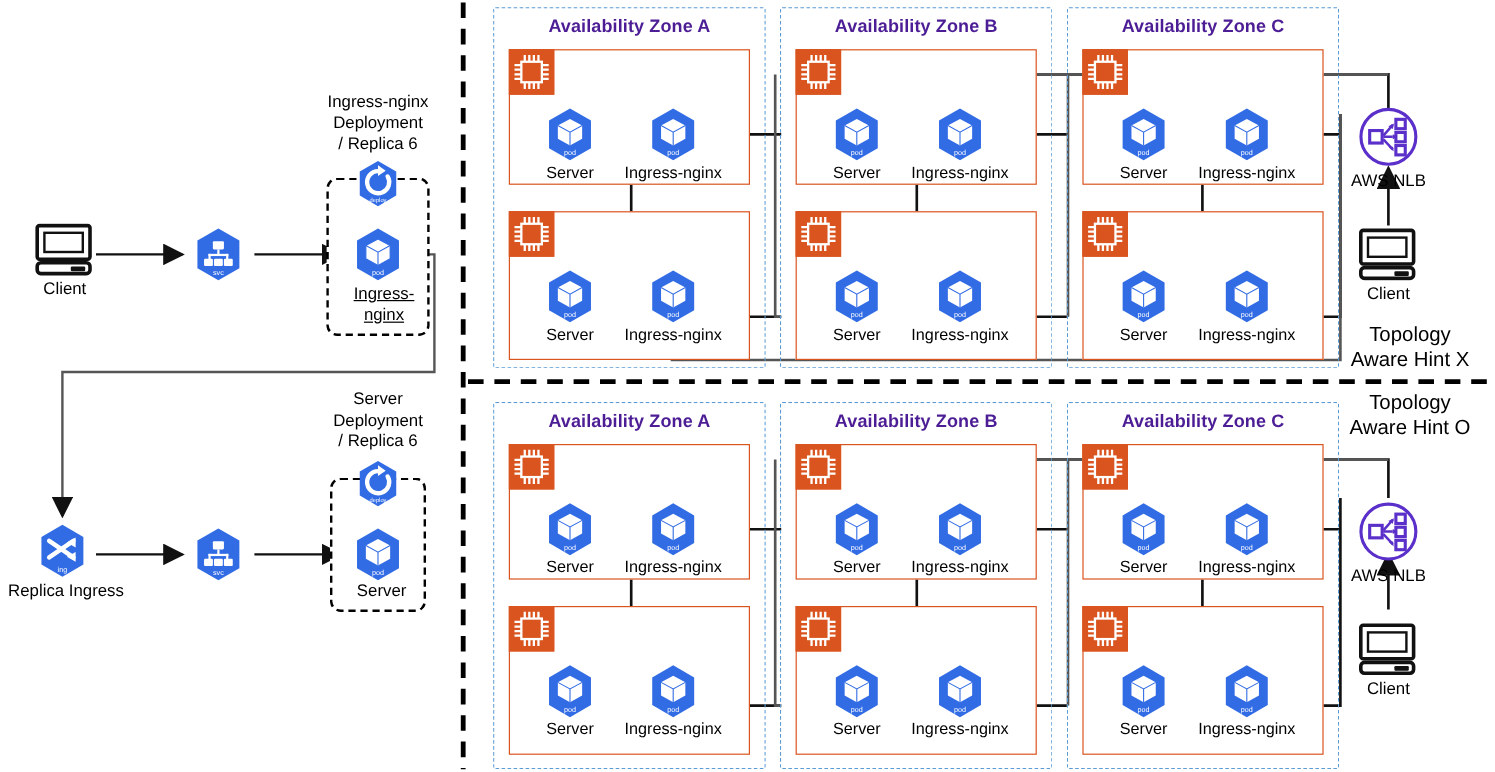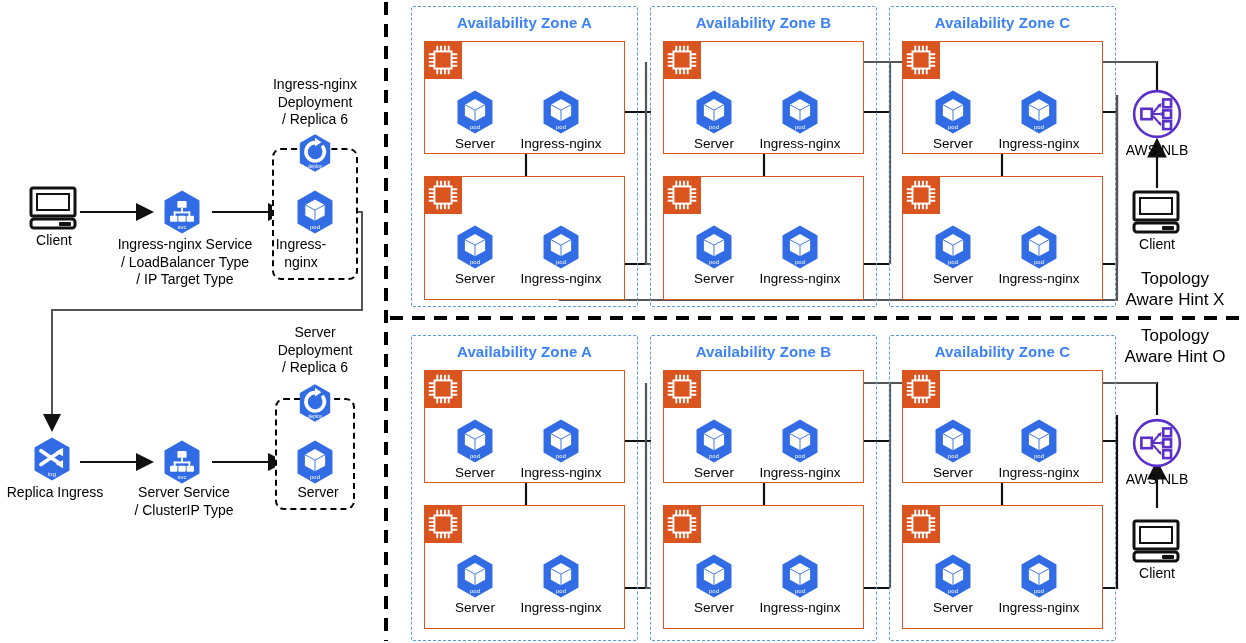--- a/index.html
+++ b/index.html
@@ -8,21 +8,21 @@
     width:1246px;height:643px;position:relative;overflow:hidden;
     font-family:"Liberation Sans","DejaVu Sans",sans-serif;
     color:#000;
   }
   .stage{position:absolute;left:0;top:0;width:1246px;height:643px;}
   svg.layer{position:absolute;left:0;top:0;width:1246px;height:643px;pointer-events:none;}
   .node-abs{position:absolute;}
   .lbl{position:absolute;text-align:center;line-height:1.12;white-space:pre-line;}
 
   
-  .t-az{color:#3b82f6;font-size:15px;font-weight:bold;letter-spacing:.1px;}
+  .t-az{color:#4c1d95;font-size:15px;font-weight:bold;letter-spacing:.1px;}
   .t-pod{font-size:13.5px;color:#000;}
   .t-mid{font-size:14px;color:#000;line-height:1.25;}
   .t-topo{font-size:17px;color:#000;line-height:1.25;}
 
   
   .az-box{position:absolute;border:1.6px dashed #5b9bd5;border-radius:2px;box-sizing:border-box;}
   .ec2-box{position:absolute;border:1.5px solid #d9541e;background:#fff;box-sizing:border-box;}
   .ec2-chip{position:absolute;width:38px;height:38px;background:#d9541e;}
   .dash-box{position:absolute;border:2px dashed #000;border-radius:9px;box-sizing:border-box;background:#fff;}
 
@@ -141,23 +141,20 @@
         <rect x="42" y="58" width="16" height="13" rx="2"></rect>
         <rect x="60" y="58" width="16" height="13" rx="2"></rect>
         <rect x="48" y="41" width="4" height="9"></rect>
         <rect x="32" y="49" width="36" height="4"></rect>
         <rect x="32" y="49" width="4" height="10"></rect>
         <rect x="64" y="49" width="4" height="10"></rect>
       </g>
       <text x="50" y="88" font-size="13" fill="#fff" text-anchor="middle" font-family="sans-serif">svc</text>
     </svg>
   </div>
-  <div class="lbl t-mid" style="left:100px;top:236px;width:170px;">Ingress-nginx Service
-/ LoadBalancer Type
-/ IP Target Type</div>
 
   <div class="lbl t-mid" style="left:245px;top:76px;width:140px;">Ingress-nginx
 Deployment
 / Replica 6</div>
 
   <div class="dash-box" style="left:272px;top:148px;width:86px;height:132px;"></div>
 
   <div class="k8s sm" style="left:295px;top:133px;z-index:3;">
     <svg viewBox="0 0 100 100">
       <polygon points="50,3 88,25 88,75 50,97 12,75 12,25" fill="#326ce5"></polygon>
@@ -172,21 +169,21 @@
       <polygon points="50,3 88,25 88,75 50,97 12,75 12,25" fill="#326ce5"></polygon>
       <g fill="#fff" stroke="#326ce5" stroke-width="2">
         <polygon points="50,22 72,34 72,58 50,70 28,58 28,34"></polygon>
       </g>
       <g stroke="#326ce5" stroke-width="2" fill="none">
           <path d="M28,34 L50,46 L72,34 M50,46 L50,70"></path>
         </g>
       <text x="50" y="88" font-size="13" fill="#fff" text-anchor="middle" font-family="sans-serif">pod</text>
     </svg>
   </div>
-  <div class="lbl t-mid" style="left:255px;top:236px;width:92px;">Ingress-
+  <div class="lbl t-mid" style="left:274px;top:236px;width:92px;text-decoration:underline;">Ingress-
 nginx</div>
 
   <div class="k8s" style="left:29px;top:436px;">
     <svg viewBox="0 0 100 100">
       <polygon points="50,3 88,25 88,75 50,97 12,75 12,25" fill="#326ce5"></polygon>
       <g stroke="#fff" stroke-width="8" fill="none" stroke-linecap="round">
         <path d="M26,32 L70,62"></path>
           <path d="M26,62 L70,32"></path>
       </g>
       <polygon points="74,26 74,44 58,35" fill="#fff"></polygon>
@@ -205,22 +202,20 @@
         <rect x="42" y="58" width="16" height="13" rx="2"></rect>
         <rect x="60" y="58" width="16" height="13" rx="2"></rect>
         <rect x="48" y="41" width="4" height="9"></rect>
         <rect x="32" y="49" width="36" height="4"></rect>
         <rect x="32" y="49" width="4" height="10"></rect>
         <rect x="64" y="49" width="4" height="10"></rect>
       </g>
       <text x="50" y="88" font-size="13" fill="#fff" text-anchor="middle" font-family="sans-serif">svc</text>
     </svg>
   </div>
-  <div class="lbl t-mid" style="left:112px;top:484px;width:144px;">Server Service
-/ ClusterIP Type</div>
 
   <div class="lbl t-mid" style="left:252px;top:324px;width:126px;">Server
 Deployment
 / Replica 6</div>
   <div class="dash-box" style="left:275px;top:398px;width:80px;height:112px;"></div>
   <div class="k8s sm" style="left:295px;top:383px;z-index:3;">
     <svg viewBox="0 0 100 100">
       <polygon points="50,3 88,25 88,75 50,97 12,75 12,25" fill="#326ce5"></polygon>
       <path d="M50 24 a23 23 0 1 0 20 11" fill="none" stroke="#fff" stroke-width="9" stroke-linecap="round"></path>
       <polygon points="50,12 50,34 66,23" fill="#fff"></polygon>

